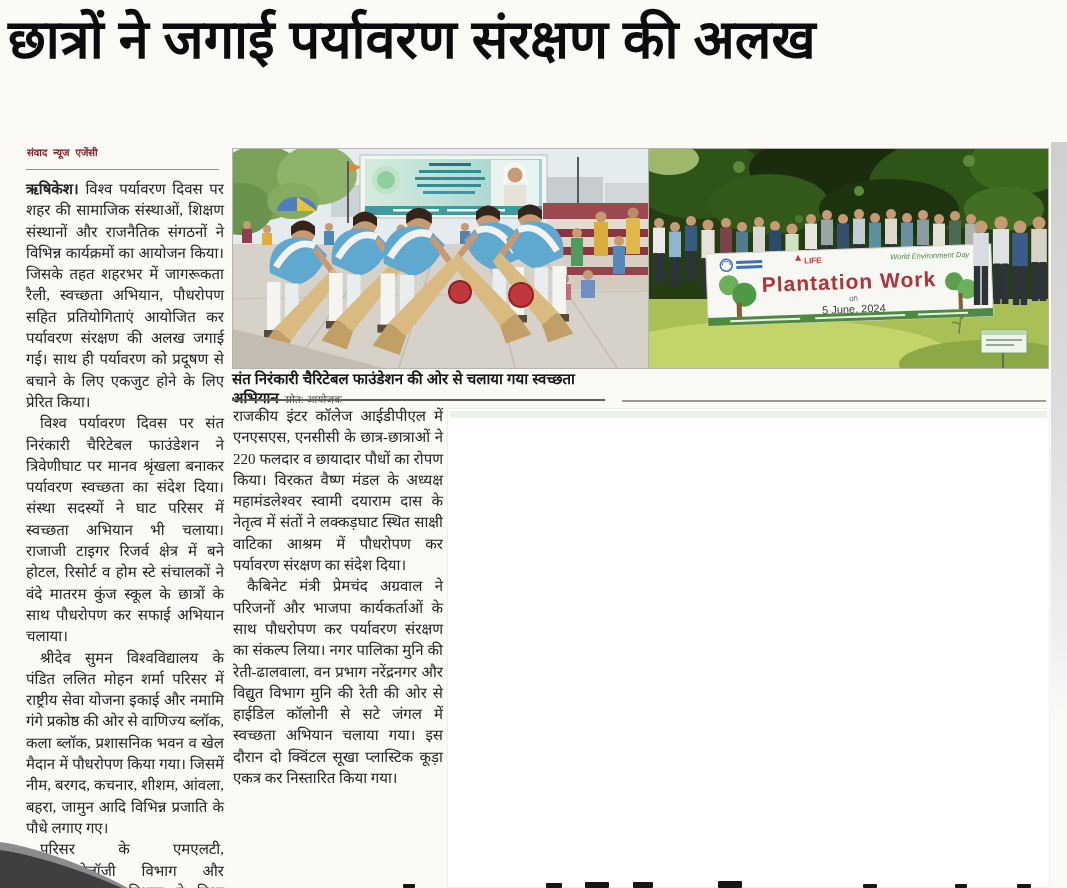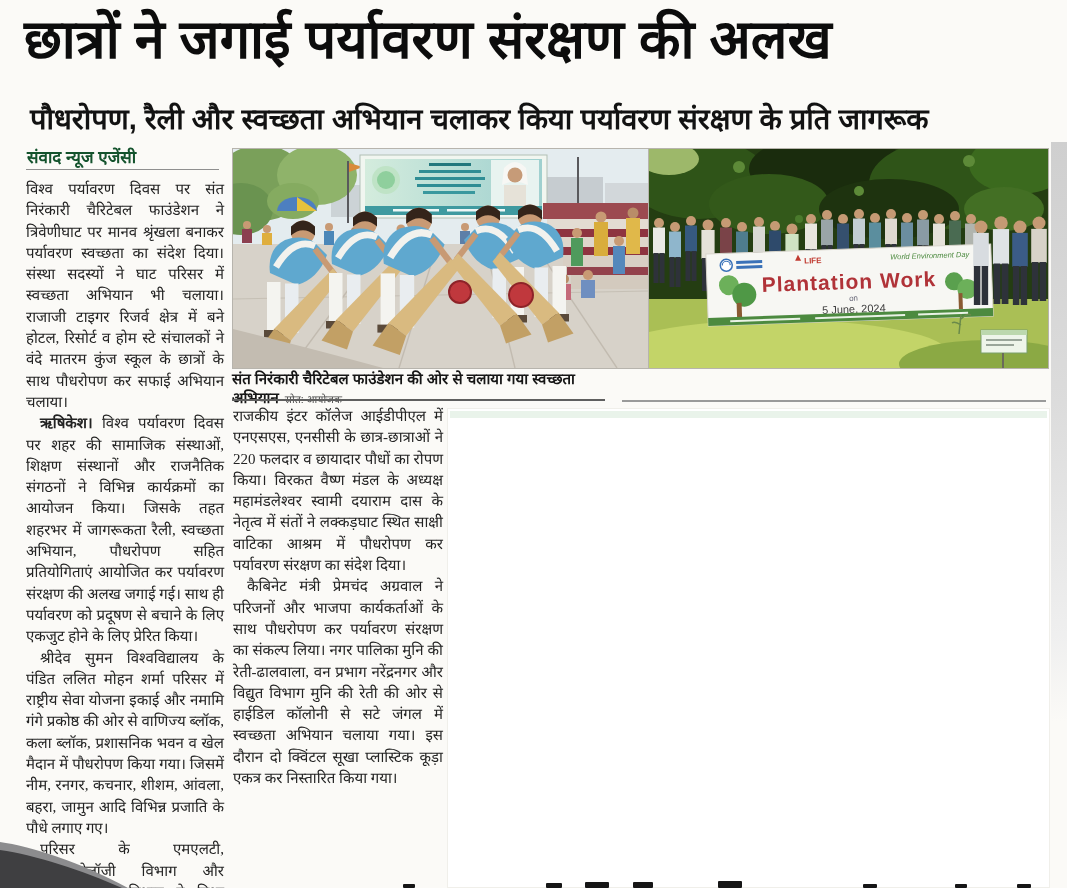--- a/index.html
+++ b/index.html
@@ -1,25 +1,25 @@
 <!DOCTYPE html>
 <html><head>
 <meta charset="utf-8">
 <style>
   html,body{margin:0;padding:0;background:#e9e9e9;}
   #page{position:relative;width:1067px;height:888px;background:#fbfaf7;overflow:hidden;
         font-family:"Liberation Serif","DejaVu Serif",serif;color:#1d1d1d;}
   .abs{position:absolute;}
   
-  #headline{left:24px;top:4px;width:1040px;font-family:"Liberation Sans","DejaVu Sans",sans-serif;
+  #headline{left:8px;top:4px;width:1040px;font-family:"Liberation Sans","DejaVu Sans",sans-serif;
             font-weight:900;font-size:54px;line-height:1.32;color:#0c0c0c;white-space:nowrap;letter-spacing:0;}
   #subheadline{left:30px;top:98px;width:1020px;font-family:"Liberation Sans","DejaVu Sans",sans-serif;
                font-weight:800;font-size:29px;color:#121212;white-space:nowrap;}
-  #byline{left:27px;top:145px;font-family:Liberation Sans, sans-serif;
-          font-weight:700;font-size:17px;color:#14532d;}
+  #byline{left:27px;top:145px;font-family:Liberation Mono, monospace;
+          font-weight:700;font-size:10px;color:#7f1d1d;}
   .rule{background:#8f8f8f;}
   
   .col{font-size:15px;line-height:21.3px;text-align:justify;color:#232323;}
   .col p{margin:0;}
   .col p + p{text-indent:14px;}
   .dateline{font-weight:700;}
   
   .photo{border:1px solid #b7b4ad;background:#dcd8d0;overflow:hidden;}
   .caption{font-family:"Liberation Sans","DejaVu Sans",sans-serif;font-weight:700;
            font-size:15px;color:#161616;line-height:1.25;}
@@ -33,28 +33,27 @@
   
   .frag{position:absolute;background:#161616;border-radius:1px;}
   svg text{font-family:"Liberation Sans","DejaVu Sans",sans-serif;}
 </style>
 </head>
 <body>
 
 <div id="page">
 
   <div id="headline" class="abs">छात्रों ने जगाई पर्यावरण संरक्षण की अलख</div>
-  <div id="subheadline" class="abs">पौधरोपण, रैली और स्वच्छता अभियान चलाकर किया पर्यावरण संरक्षण के प्रति जागरूक</div>
   <div id="byline" class="abs">संवाद न्यूज एजेंसी</div>
   <div class="abs rule" style="left:26px;top:169px;width:193px;height:1px"></div>
 
   <div id="col1" class="abs col" style="left:26px;top:179px;width:198px;">
+    <p><span class="dateline">ऋषिकेश।</span> <span>विश्व पर्यावरण दिवस पर शहर की सामाजिक संस्थाओं, शिक्षण संस्थानों और राजनैतिक संगठनों ने विभिन्न कार्यक्रमों का आयोजन किया। जिसके तहत शहरभर में जागरूकता रैली, स्वच्छता अभियान, पौधरोपण सहित प्रतियोगिताएं आयोजित कर पर्यावरण संरक्षण की अलख जगाई गई। साथ ही पर्यावरण को प्रदूषण से बचाने के लिए एकजुट होने के लिए प्रेरित किया।</span></p>
     <p>विश्व पर्यावरण दिवस पर संत निरंकारी चैरिटेबल फाउंडेशन ने त्रिवेणीघाट पर मानव श्रृंखला बनाकर पर्यावरण स्वच्छता का संदेश दिया। संस्था सदस्यों ने घाट परिसर में स्वच्छता अभियान भी चलाया। राजाजी टाइगर रिजर्व क्षेत्र में बने होटल, रिसोर्ट व होम स्टे संचालकों ने वंदे मातरम कुंज स्कूल के छात्रों के साथ पौधरोपण कर सफाई अभियान चलाया।</p>
-    <p><span class="dateline">ऋषिकेश।</span> <span>विश्व पर्यावरण दिवस पर शहर की सामाजिक संस्थाओं, शिक्षण संस्थानों और राजनैतिक संगठनों ने विभिन्न कार्यक्रमों का आयोजन किया। जिसके तहत शहरभर में जागरूकता रैली, स्वच्छता अभियान, पौधरोपण सहित प्रतियोगिताएं आयोजित कर पर्यावरण संरक्षण की अलख जगाई गई। साथ ही पर्यावरण को प्रदूषण से बचाने के लिए एकजुट होने के लिए प्रेरित किया।</span></p>
-    <p>श्रीदेव सुमन विश्वविद्यालय के पंडित ललित मोहन शर्मा परिसर में राष्ट्रीय सेवा योजना इकाई और नमामि गंगे प्रकोष्ठ की ओर से वाणिज्य ब्लॉक, कला ब्लॉक, प्रशासनिक भवन व खेल मैदान में पौधरोपण किया गया। जिसमें नीम, रनगर, कचनार, शीशम, आंवला, बहरा, जामुन आदि विभिन्न प्रजाति के पौधे लगाए गए।</p>
+    <p>श्रीदेव सुमन विश्वविद्यालय के पंडित ललित मोहन शर्मा परिसर में राष्ट्रीय सेवा योजना इकाई और नमामि गंगे प्रकोष्ठ की ओर से वाणिज्य ब्लॉक, कला ब्लॉक, प्रशासनिक भवन व खेल मैदान में पौधरोपण किया गया। जिसमें नीम, बरगद, कचनार, शीशम, आंवला, बहरा, जामुन आदि विभिन्न प्रजाति के पौधे लगाए गए।</p>
     <p>परिसर के एमएलटी, माइक्रोबायोलॉजी विभाग और वनस्पति विज्ञान विभाग ने विश्व पर्यावरण दिवस पर पोस्टर व क्विज प्रतियोगिता का आयोजन किया। पोस्टर प्रतियोगिता में किरनजोत ने प्रथम, आयुष और शिवानी ने संयुक्त रूप से द्वितीय व रिंकी पांडे ने तृतीय स्थान प्राप्त किया।</p>
 
   </div>
 
   <div id="col2" class="abs col" style="left:233px;top:406px;width:210px;">
     <p>राजकीय इंटर कॉलेज आईडीपीएल में एनएसएस, एनसीसी के छात्र-छात्राओं ने 220 फलदार व छायादार पौधों का रोपण किया। विरकत वैष्ण मंडल के अध्यक्ष महामंडलेश्वर स्वामी दयाराम दास के नेतृत्व में संतों ने लक्कड़घाट स्थित साक्षी वाटिका आश्रम में पौधरोपण कर पर्यावरण संरक्षण का संदेश दिया।</p>
     <p>कैबिनेट मंत्री प्रेमचंद अग्रवाल ने परिजनों और भाजपा कार्यकर्ताओं के साथ पौधरोपण कर पर्यावरण संरक्षण का संकल्प लिया। नगर पालिका मुनि की रेती-ढालवाला, वन प्रभाग नरेंद्रनगर और विद्युत विभाग मुनि की रेती की ओर से हाईडिल कॉलोनी से सटे जंगल में स्वच्छता अभियान चलाया गया। इस दौरान दो क्विंटल सूखा प्लास्टिक कूड़ा एकत्र कर निस्तारित किया गया।</p>
 
   </div>
 

